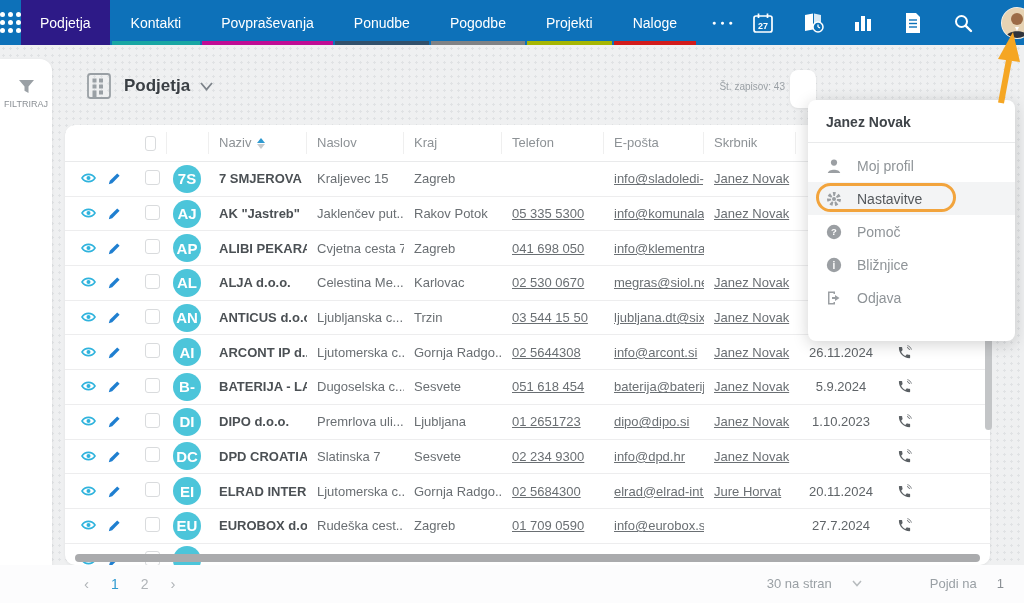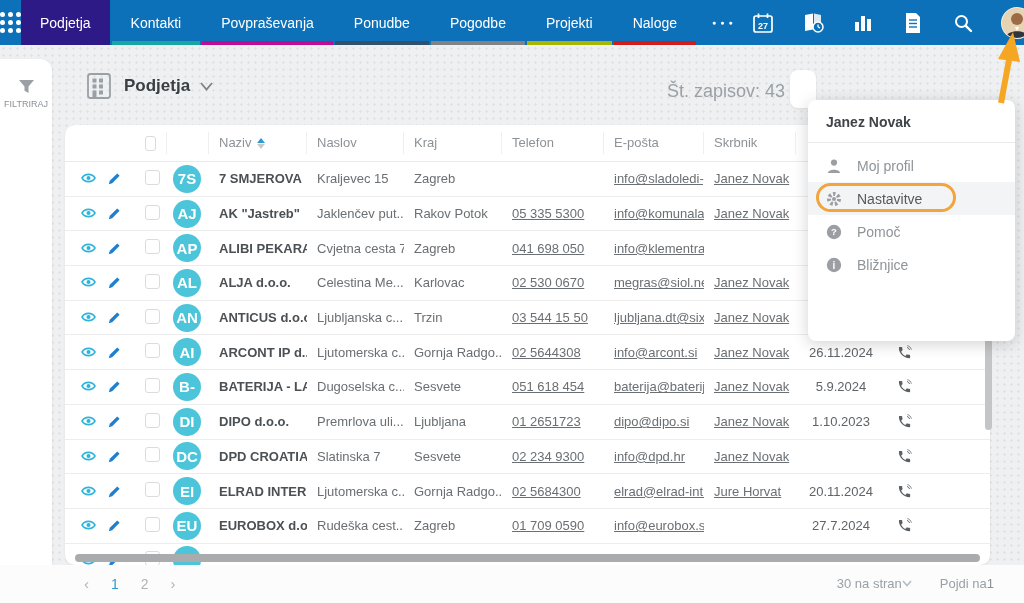--- a/index.html
+++ b/index.html
@@ -33,21 +33,21 @@
     background-image:radial-gradient(#e0e2e4 1px, transparent 1.2px);
     background-size:7px 7px; }
 
   .filter-rail { position:absolute; top:14px; left:0; width:52px; bottom:0;
     background:#fff; border-radius:0 12px 0 0; box-shadow:1px 0 3px rgba(0,0,0,.04);
     display:flex; flex-direction:column; align-items:center; padding-top:20px; }
   .filter-label { font-size:9px; color:#8b9095; margin-top:5px; }
 
   .page-header { position:absolute; left:84px; top:26px; display:flex; align-items:center; gap:10px; }
   .page-title { font-size:17px; font-weight:bold; color:#3a3f44; }
-  .records { position:absolute; right:239px; top:36px; font-size:18px; color:#9aa0a5; }
+  .records { position:absolute; right:239px; top:36px; font-size:10px; color:#9aa0a5; }
   .hidden-btn-edge { position:absolute; left:790px; top:25px; width:26px; height:38px;
     background:#fff; border-radius:8px; box-shadow:0 1px 3px rgba(0,0,0,.08); z-index:1; }
 
   
   .table-card { position:absolute; left:65px; top:80px; width:925px; height:440px;
     background:#fff; border-radius:10px; box-shadow:0 1px 3px rgba(0,0,0,.06); overflow:hidden; }
   .tgrid { display:grid; grid-template-columns:70px 32px 42px 98px 97px 98px 102px 100px 92px 90px 36px 1fr; align-items:center; }
   .thead { height:37px; border-bottom:1px solid #e9eaeb; color:#8d9296; font-size:13px; }
   .th { padding:0 10px; height:22px; line-height:22px; border-right:1px solid #efefef;
     display:flex; align-items:center; gap:5px; white-space:nowrap; overflow:hidden; }
@@ -70,21 +70,21 @@
   .vscroll { position:absolute; right:32px; top:255px; width:7px; height:130px;
     border-radius:4px; background:#c3c5c7; z-index:2; cursor:pointer; }
 
   
   .bottom-bar { position:absolute; left:0; right:0; bottom:0; height:38px; background:#fcfcfd; }
   .pager { position:absolute; left:84px; top:10px; display:flex; align-items:center; gap:22px;
     font-size:14px; color:#b0b4b8; }
   .pager .page { cursor:pointer; }
   .pager .page.cur { color:#2f9ad0; }
   .pager .nav-arrow { cursor:pointer; font-size:15px; }
-  .pagesize { position:absolute; right:30px; top:11px; display:flex; align-items:center; gap:0;
+  .pagesize { position:absolute; right:20px; top:11px; display:flex; align-items:center; gap:20px;
     font-size:13px; color:#9aa0a5; }
   .pagesize .gap { width:28px; }
   .goto-val { color:#8b9095; }
 
   
   .dropdown { position:absolute; left:808px; top:55px; width:207px; height:241px;
     background:#fff; border-radius:8px; box-shadow:0 3px 16px rgba(0,0,0,.18); z-index:20; padding-top:14px; }
   .dd-name { font-size:14px; font-weight:bold; color:#3f4449; padding:0 18px; }
   .dd-org { font-size:13px; color:#8f9498; padding:2px 18px 0; }
   .dd-divider { height:1px; background:#e9eaeb; margin:12px 0 6px; }
@@ -672,20 +672,29 @@
         </div>
         <div class="menu-item">
           <span class="mi-icon">
             <svg width="16" height="16" viewBox="0 0 16 16">
               <circle cx="8" cy="8" r="7.2" fill="#9b9fa3"></circle>
               <text x="8" y="11.6" text-anchor="middle" font-size="10" font-weight="bold" fill="#fff">i</text>
             </svg>
           </span>
           <span>Bližnjice</span>
         </div>
+        <div class="menu-item">
+          <span class="mi-icon">
+            <svg width="16" height="16" viewBox="0 0 16 16">
+              <path d="M2 1.5 H9 V4 H7.5 V3 H3.5 V13 H7.5 V12 H9 V14.5 H2 Z" fill="#9b9fa3"></path>
+              <path d="M9 5 L13.5 8 L9 11 V9 H6 V7 H9 Z" fill="#9b9fa3"></path>
+            </svg>
+          </span>
+          <span>Odjava</span>
+        </div>
       </div>
   </div>
 </div>
 
 <svg class="annotation" width="1024" height="603">
   <line x1="1001" y1="103" x2="1009" y2="60" stroke="#f5a623" stroke-width="6"></line>
   <polygon points="1013,32 998,59 1020,62" fill="#f5a623"></polygon>
 </svg>
 
 </body></html>

